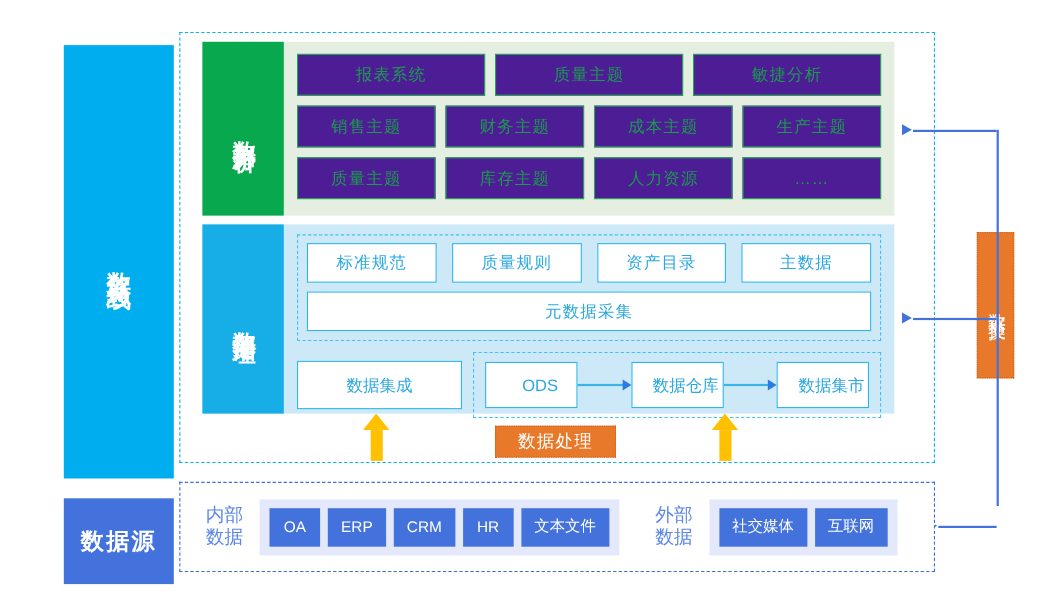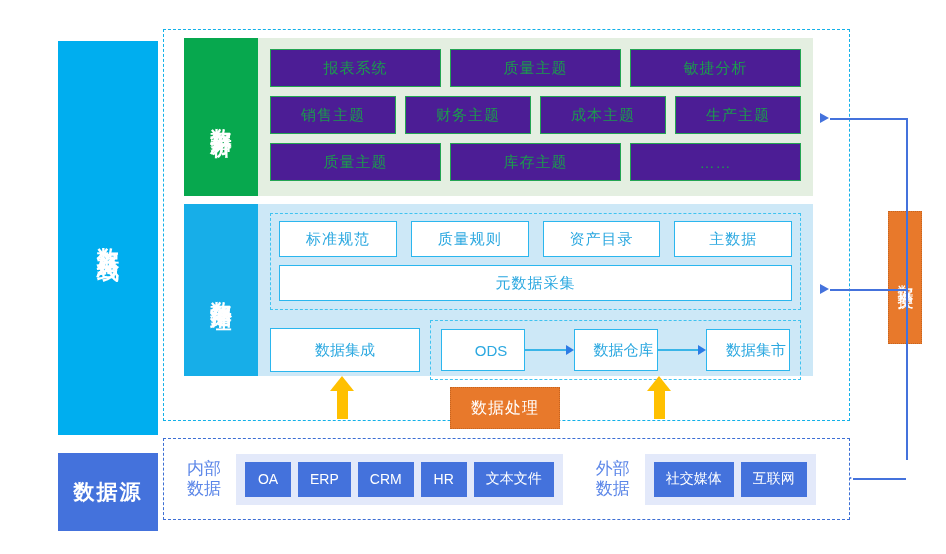--- a/index.html
+++ b/index.html
@@ -110,21 +110,21 @@
   .up-arrow .stem{width:11px;height:28px;background:#FFC000;margin:0 auto;}
   #arrow-left{left:330px;top:376px;}
   #arrow-right{left:647px;top:376px;}
 
   
   .orange{
     position:absolute;background:#E8792B;color:#fff;
     border:1.4px dotted #C66420;box-sizing:border-box;
     display:flex;align-items:center;justify-content:center;font-size:16px;
   }
-  #data-process{left:450px;top:387px;width:110px;height:42px;letter-spacing:1px;}
+  #data-process{left:450px;top:387px;width:110px;height:29px;letter-spacing:1px;}
   #data-exchange{
     left:888px;top:211px;width:34px;height:133px;
     writing-mode:vertical-rl;text-orientation:upright;letter-spacing:3px;font-size:16px;
   }
 
   
   .ds-wrap{position:absolute;left:172px;top:449px;width:668px;height:60px;display:flex;align-items:center;}
   .ds-group{display:flex;align-items:center;}
   .ds-cat{
     color:#5B86E8;font-size:17px;line-height:20px;text-align:center;
@@ -170,20 +170,21 @@
       <div class="g-row" id="an-r2">
         <div class="gbox">销售主题</div>
         <div class="gbox">财务主题</div>
         <div class="gbox">成本主题</div>
         <div class="gbox">生产主题</div>
       </div>
 
       <div class="g-row" id="an-r3">
         <div class="gbox">质量主题</div>
         <div class="gbox">库存主题</div>
+        <div class="gbox">人力资源</div>
         <div class="gbox">……</div>
       </div>
 
     </div>
   </div>
 
   <div class="band-gov">
     <div class="side-label side-blue">
       <span>数据治理</span>
     </div>

